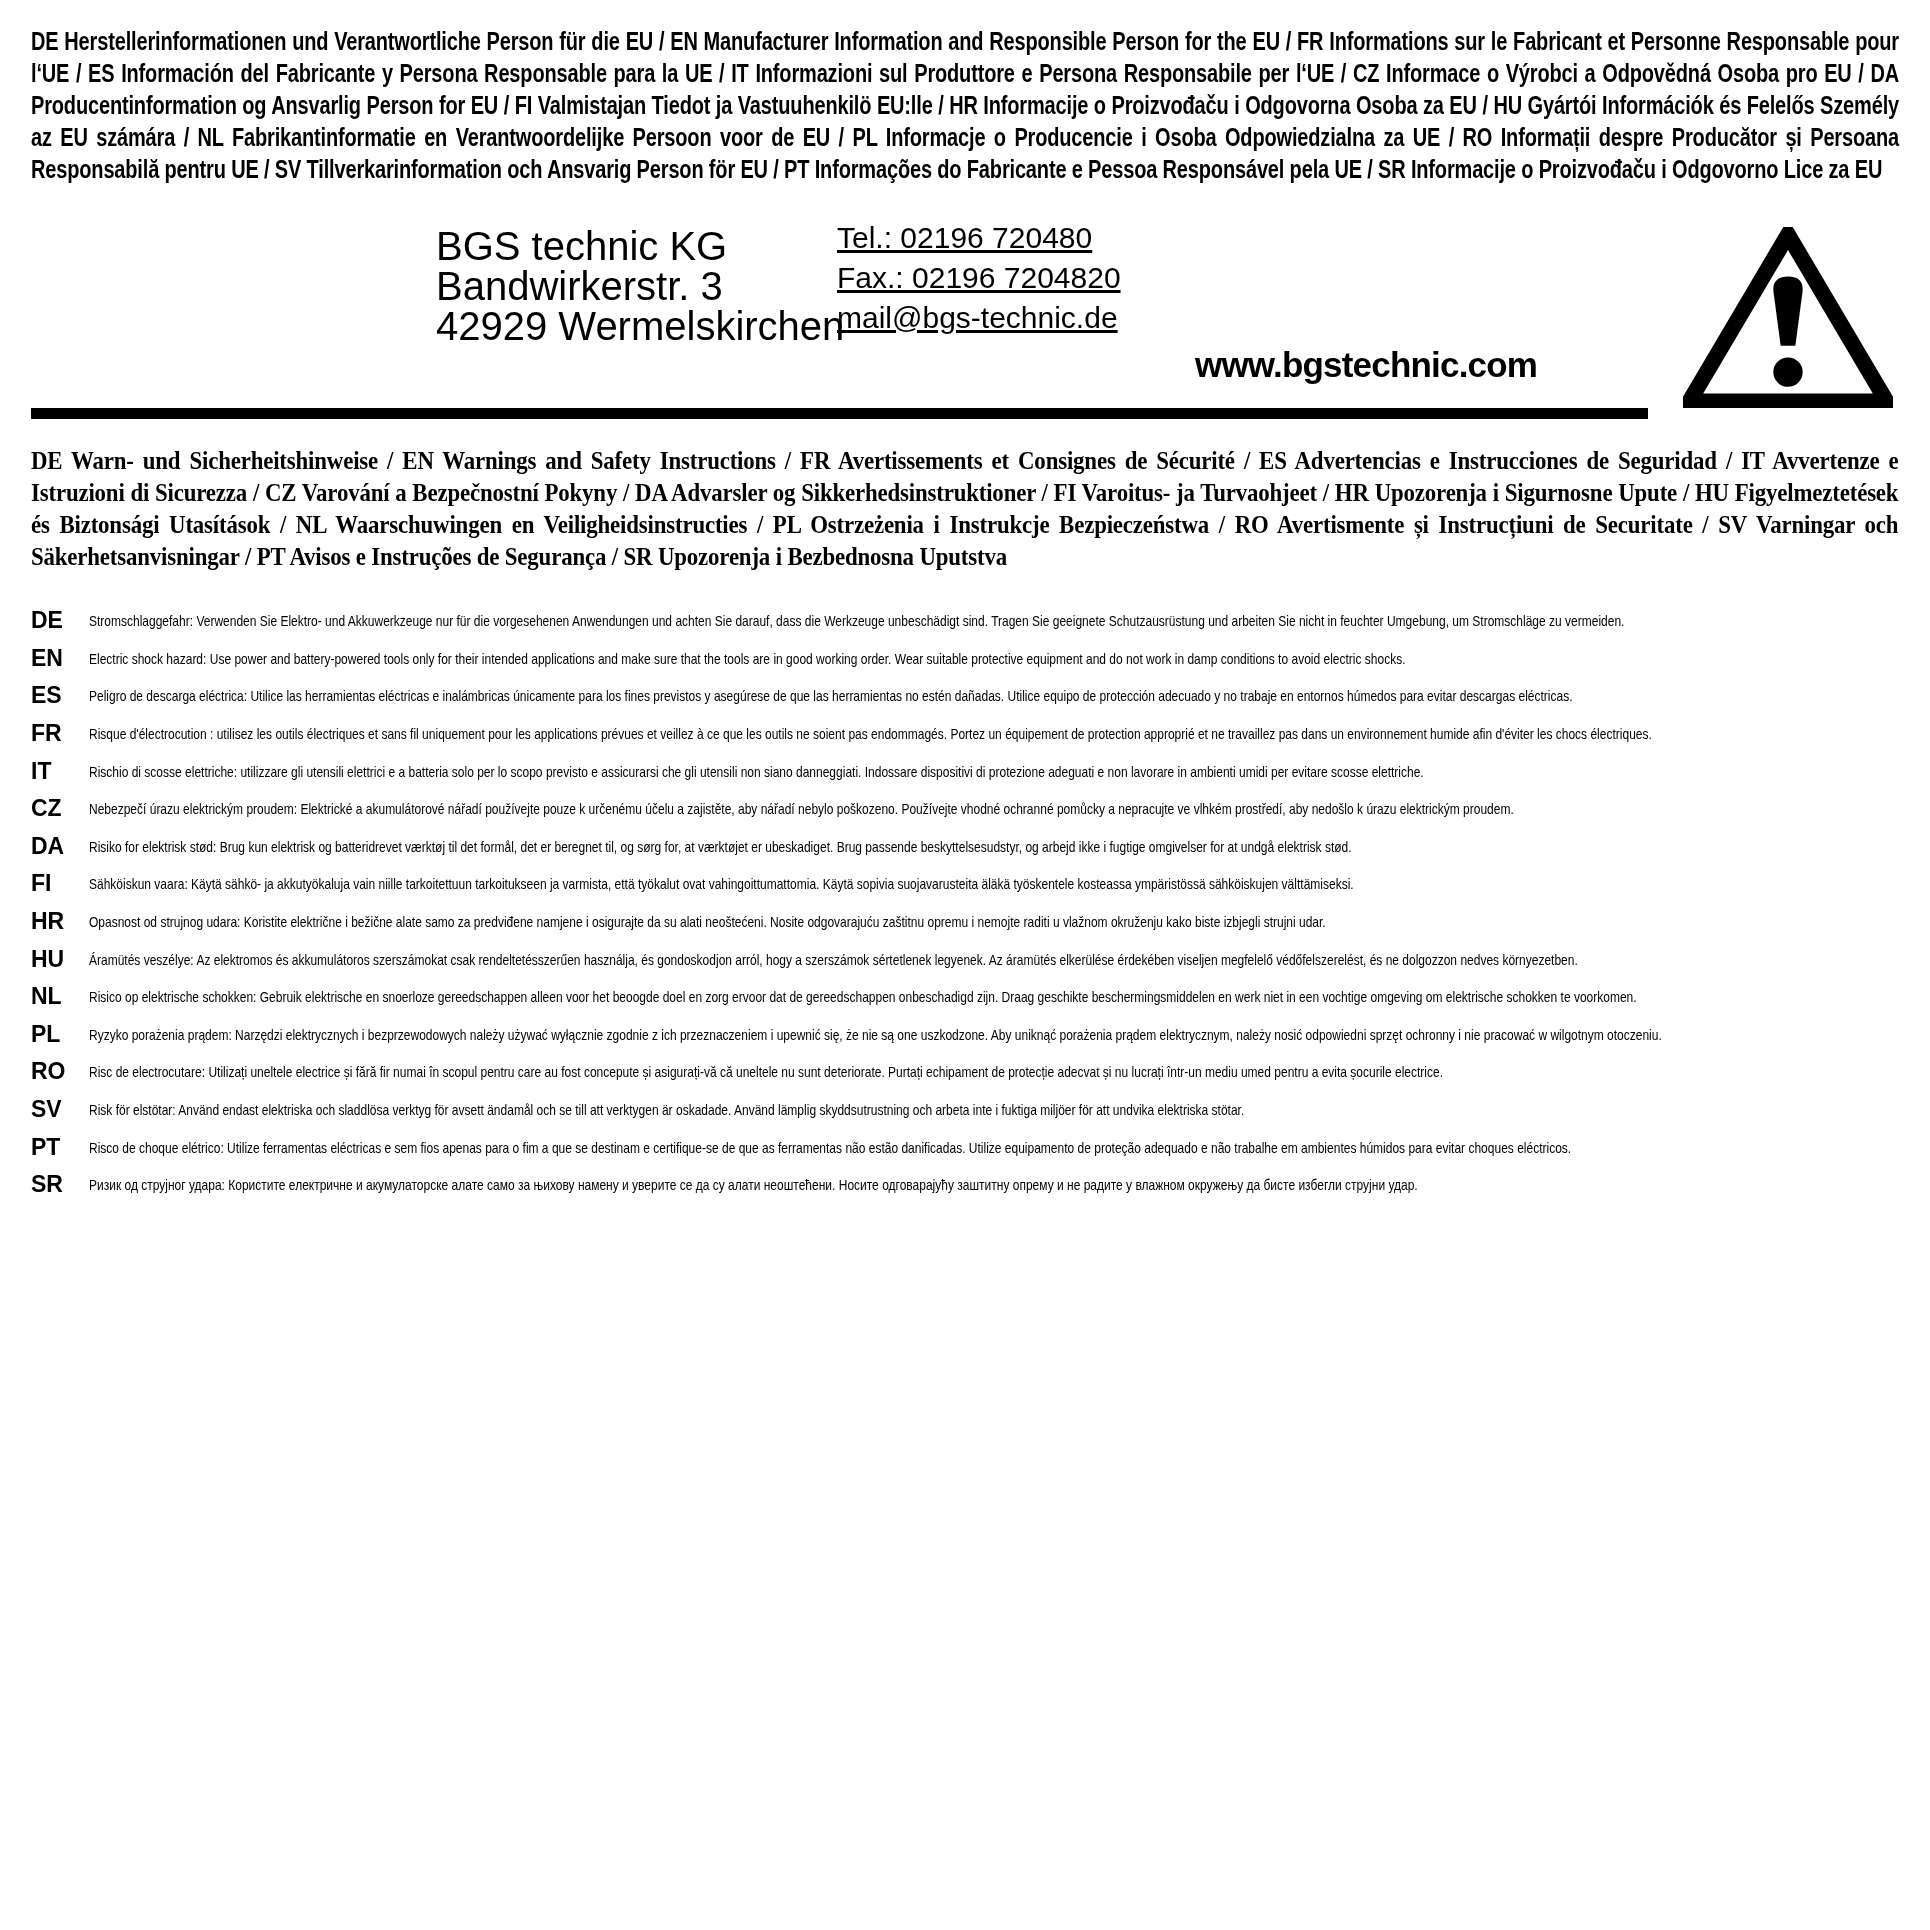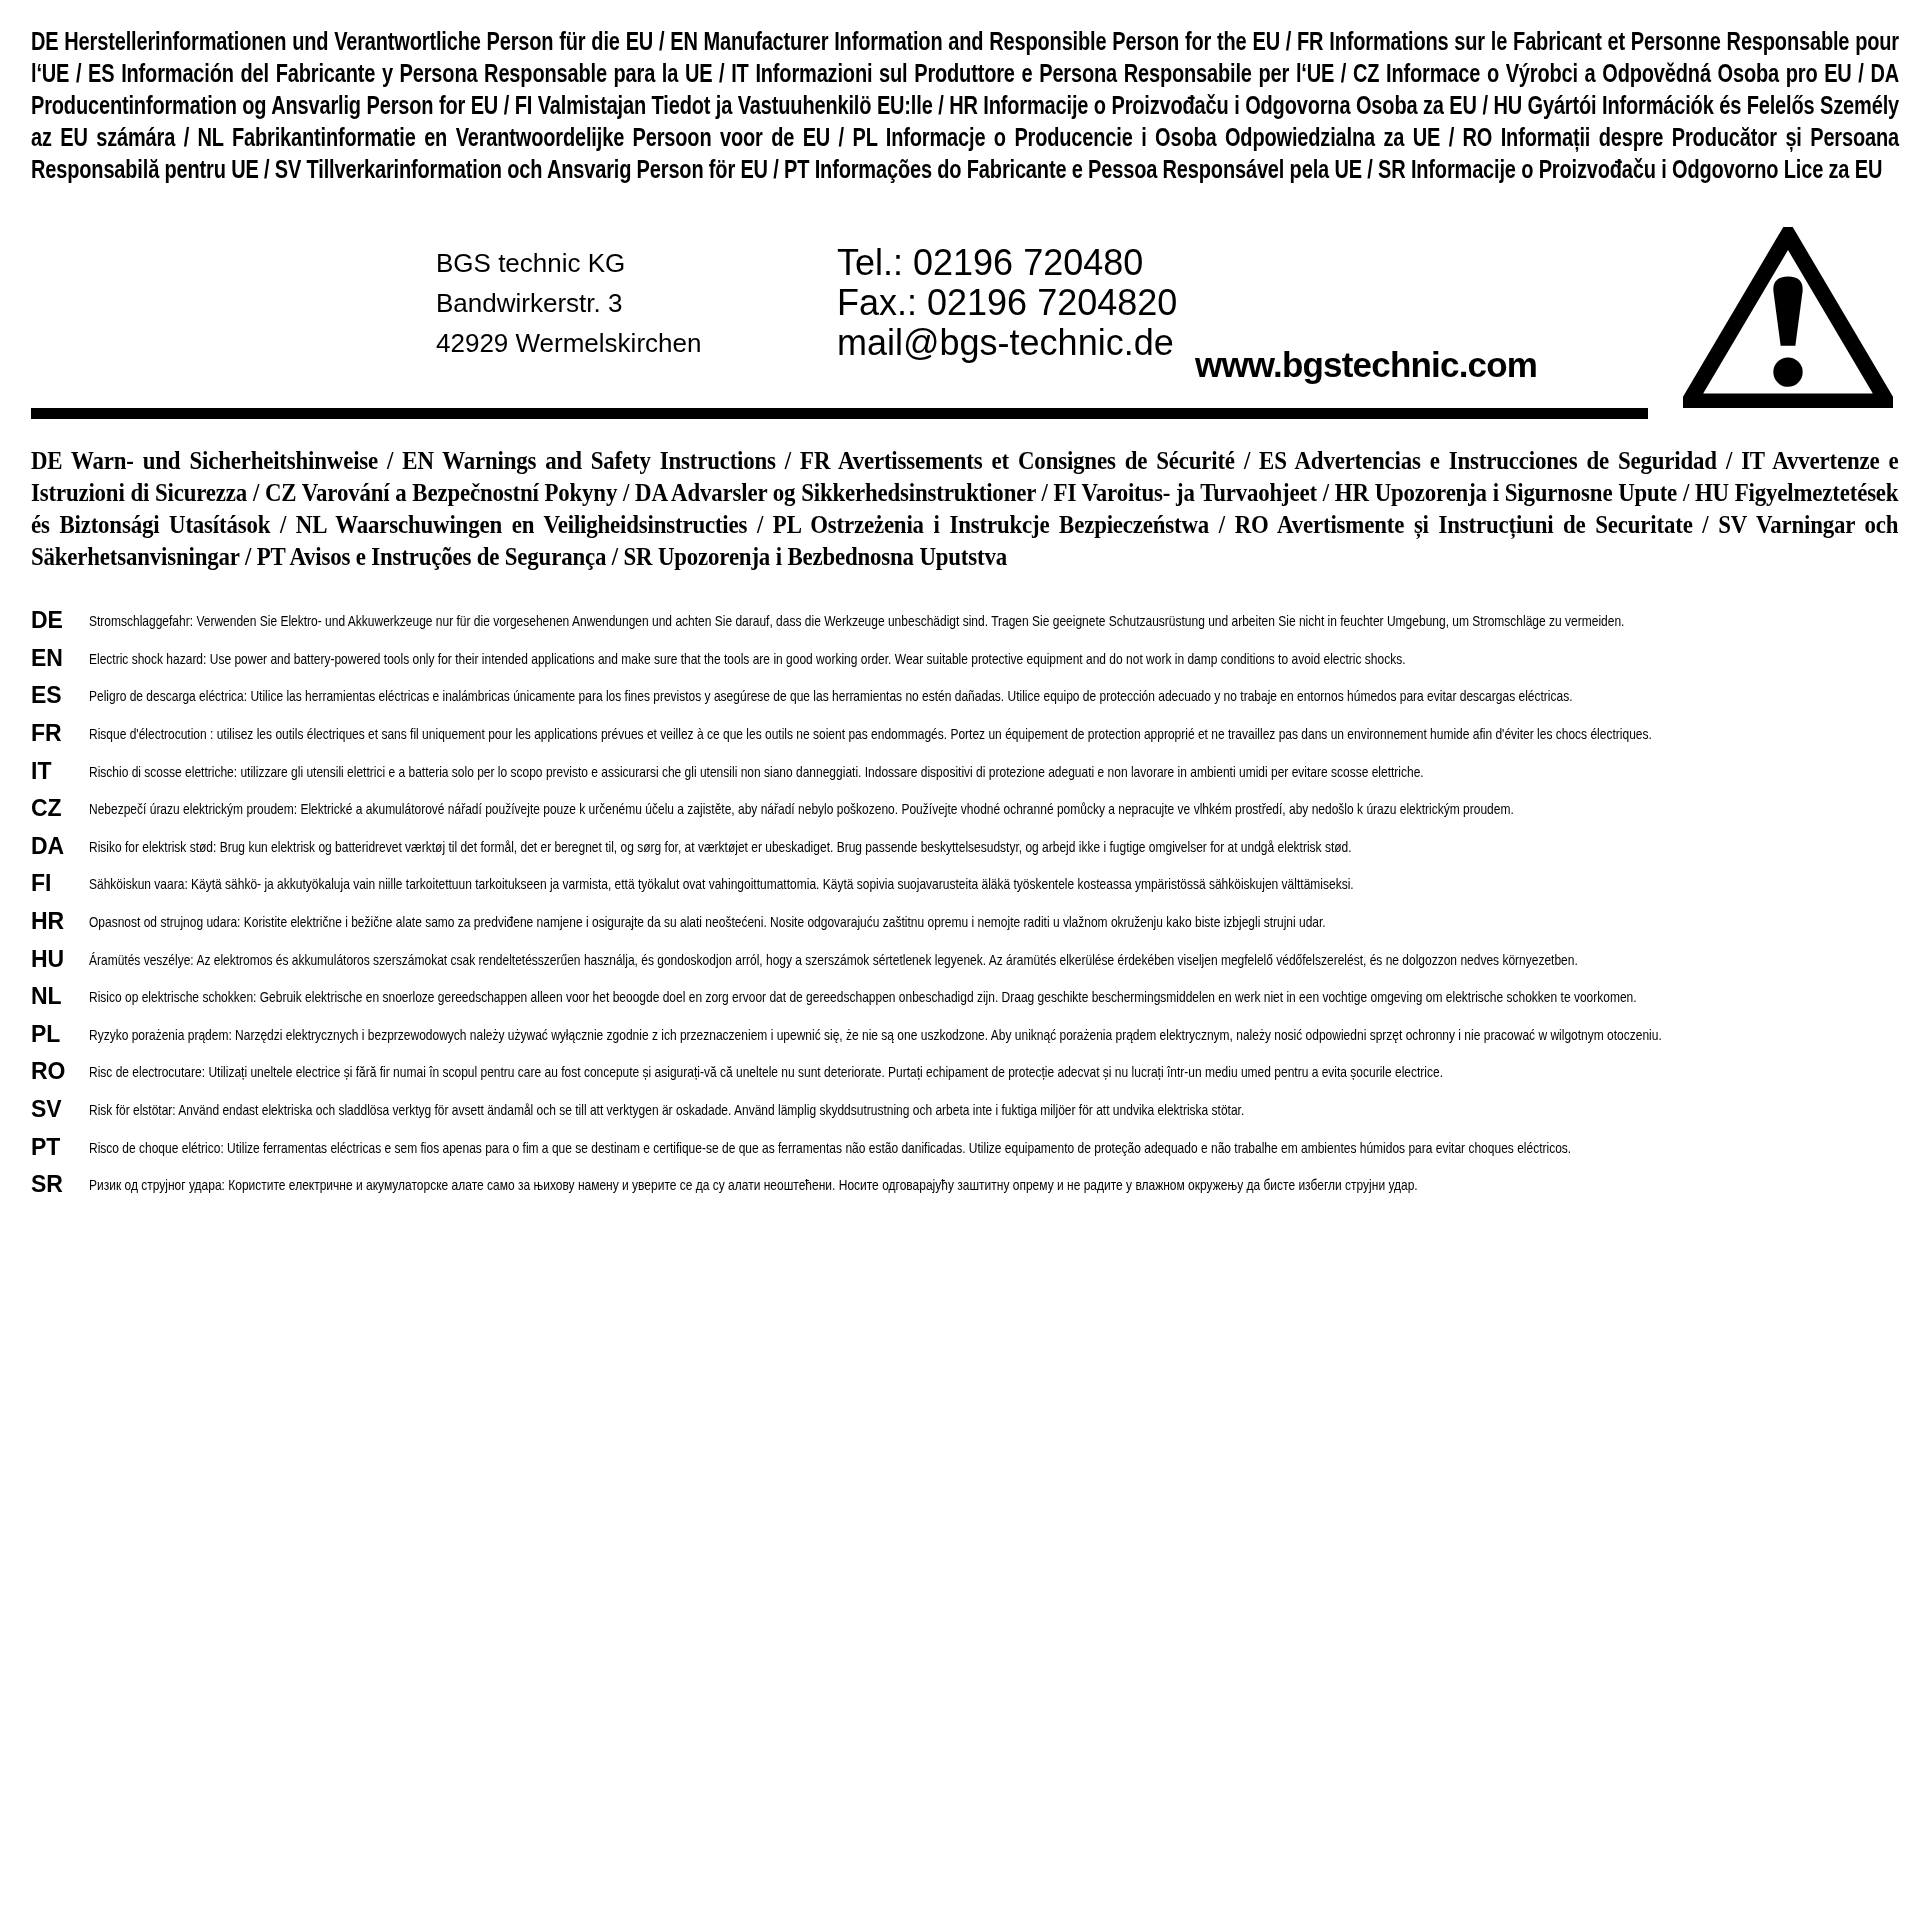--- a/index.html
+++ b/index.html
@@ -30,22 +30,22 @@
     font-weight: bold; font-size: 142px; line-height: 132px;
     letter-spacing: -9.3px; white-space: nowrap;
   }
   .logo-reg { font-size: 31px; letter-spacing: 0; vertical-align: 92px; margin-left: 6.2px; }
   .logo-sub {
     font-weight: bold; font-size: 31px; letter-spacing: 20px;
     text-align: right; margin-top: 1.6px; white-space: nowrap;
     padding-left: 117px;
   }
 
-  .company-col { position: absolute; left: 405px; top: 28px; font-size: 26px; line-height: 40px; }
-  .contact-col { position: absolute; left: 806px; top: 28px; font-size: 36px; line-height: 40px; }
+  .company-col { position: absolute; left: 405px; top: 11px; font-size: 40px; line-height: 40px; }
+  .contact-col { position: absolute; left: 806px; top: 3px; font-size: 30px; line-height: 40px; text-decoration: underline; }
   .website     { position: absolute; left: 1164px; bottom: 17px; font-size: 35px; font-weight: bold; letter-spacing: -0.8px; }
 
   .triangle-wrap { position: absolute; right: 6.2px; bottom: -6.2px; width: 210px; height: 181px; }
 
   .divider { height: 11px; background: #000; margin: 6.2px 0 0 31px; width: 1617px; }
 
   .safety-header-wrap { margin: 20px 31px 0 31px; font-family: Liberation Serif, serif; }
   .safety-header {
     font-weight: bold; font-size: 26px; line-height: 32px;
     text-align: justify; letter-spacing: -0.2px;

